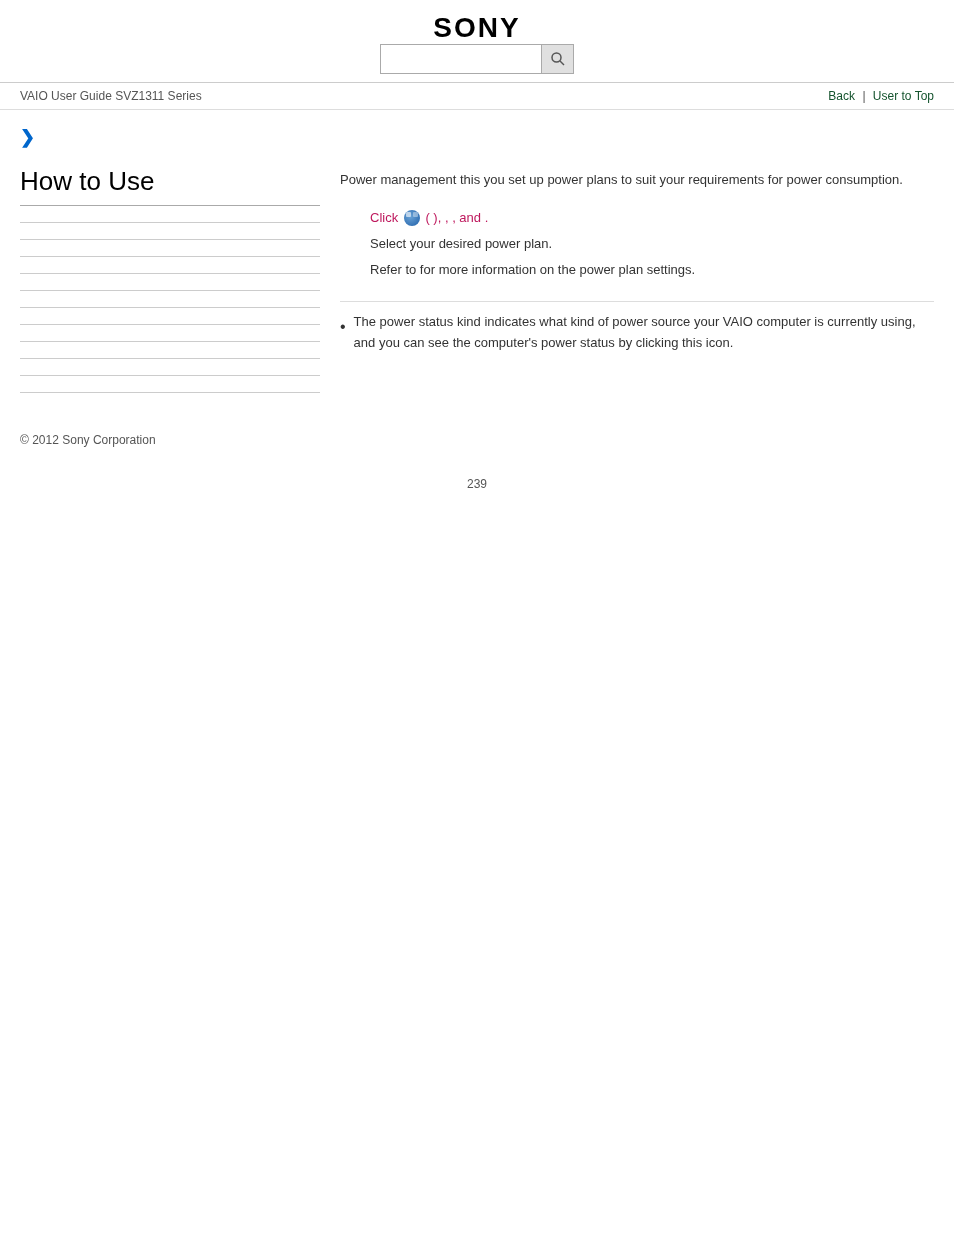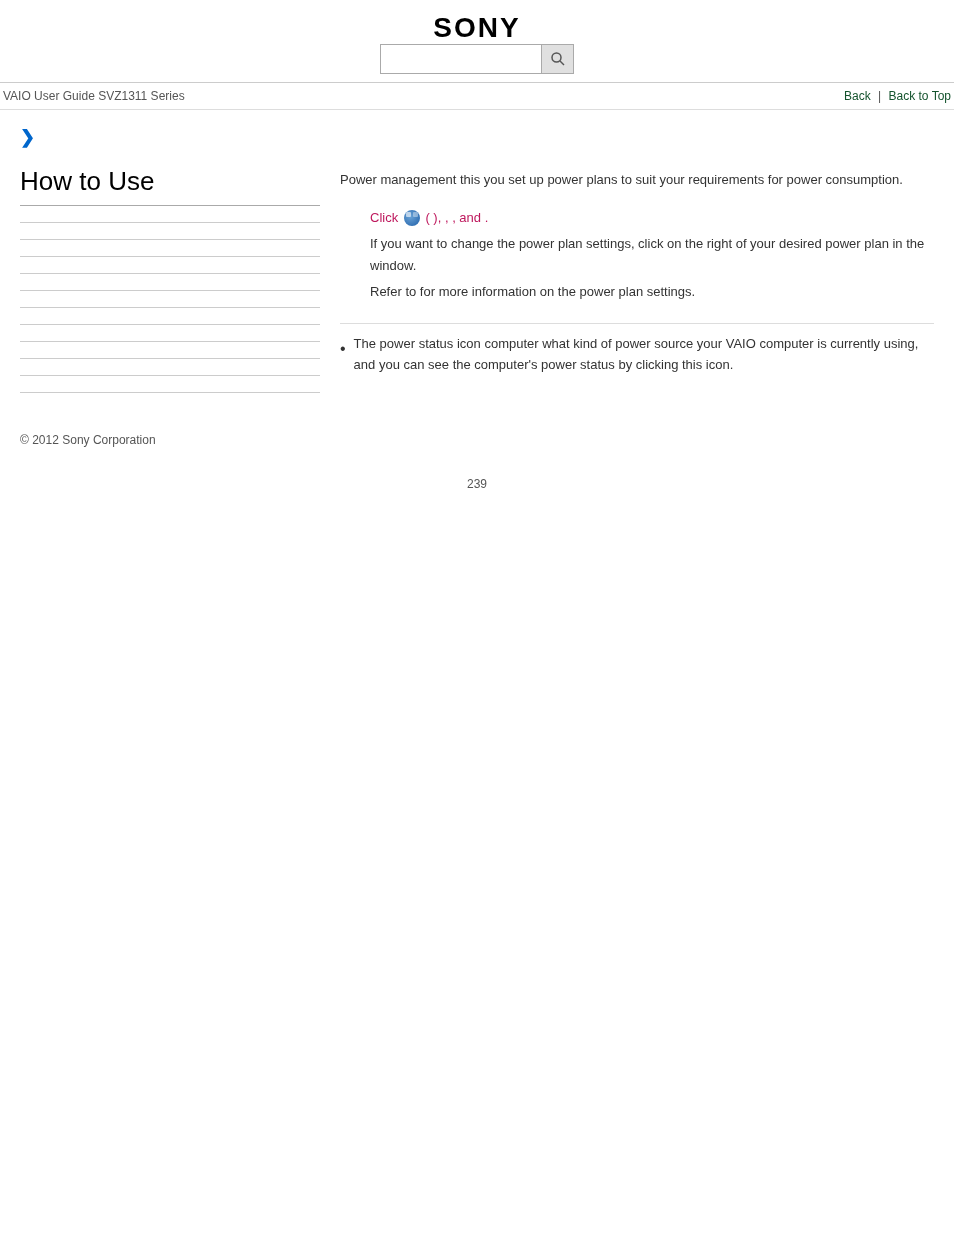--- a/index.html
+++ b/index.html
@@ -51,21 +51,21 @@
       display: flex;
       align-items: center;
       justify-content: center;
     }
 
     
     .sub-header {
       display: flex;
       justify-content: space-between;
       align-items: center;
-      padding: 6px 3px;
+      padding: 6px 20px;
       border-bottom: 1px solid #ddd;
       font-size: 12px;
     }
     .sub-header-left {
       color: #555;
     }
     .sub-header-right {
       color: #0066cc;
     }
     .sub-header-right a {
@@ -222,21 +222,21 @@
       </svg>
     </button>
   </div>
 </div>
 
 <div class="sub-header">
   <span class="sub-header-left">VAIO User Guide SVZ1311 Series</span>
   <span class="sub-header-right">
     <a href="#">Back</a>
     <span class="separator">|</span>
-    <a href="#">Back to Top</a>
+    <a href="#">User to Top</a>
   </span>
 </div>
 
 <div class="breadcrumb-area">
   <span class="breadcrumb-arrow">❯</span>
 </div>
 
 <div class="main-content">
 
   <div class="sidebar">
@@ -258,30 +258,30 @@
 
   <div class="content-area">
     <p class="intro-text">Power management this you set up power plans to suit your requirements for power consumption.</p>
 
     <div class="content-step">
       <span>Click</span>
       <span class="windows-icon"></span>
       <span>(          ),          ,                              , and           .</span>
     </div>
 
-
-    <div class="content-step-plain">If you want to change the power plan settings, click                           on the right of your desired power plan in the                    window.</div>
+    <div class="content-step-plain">Select your desired power plan.</div>
+
 
 
     <div class="content-step-plain">Refer to                              for more information on the power plan settings.</div>
 
     <div class="bullet-section">
       <div class="bullet-item">
         <span class="bullet-dot">•</span>
-        <span class="bullet-text">The power status icon computer what kind of power source your VAIO computer is currently using, and you can see the computer's power status by clicking this icon.</span>
+        <span class="bullet-text">The power status kind indicates what kind of power source your VAIO computer is currently using, and you can see the computer's power status by clicking this icon.</span>
       </div>
     </div>
   </div>
 
 </div>
 
 <div class="footer">
   <span>© 2012 Sony Corporation</span>
 </div>
 

